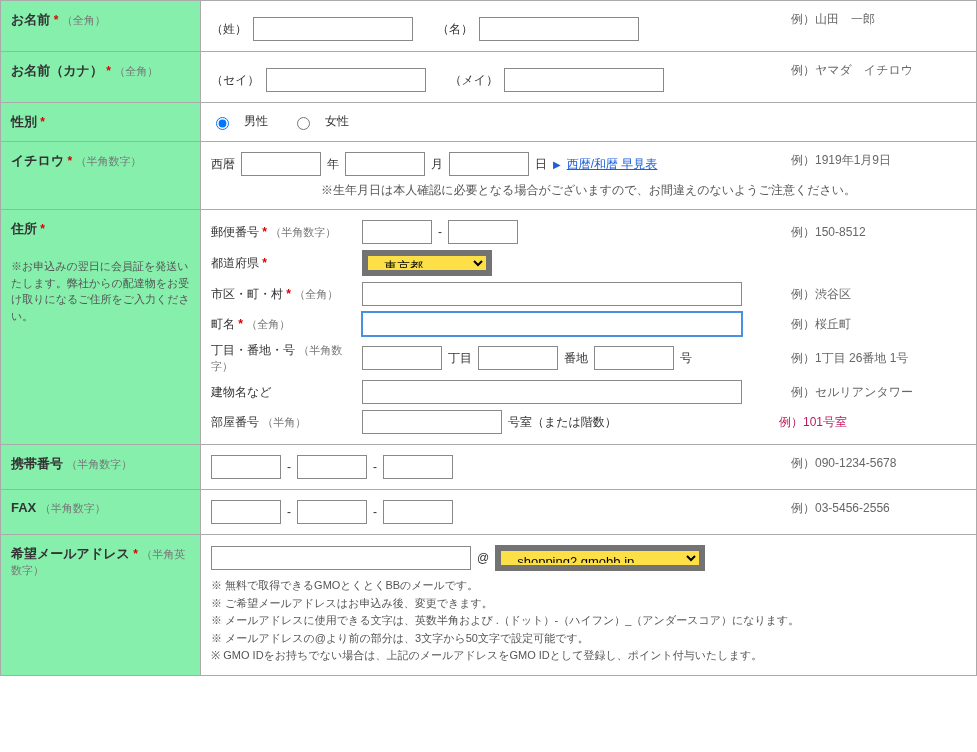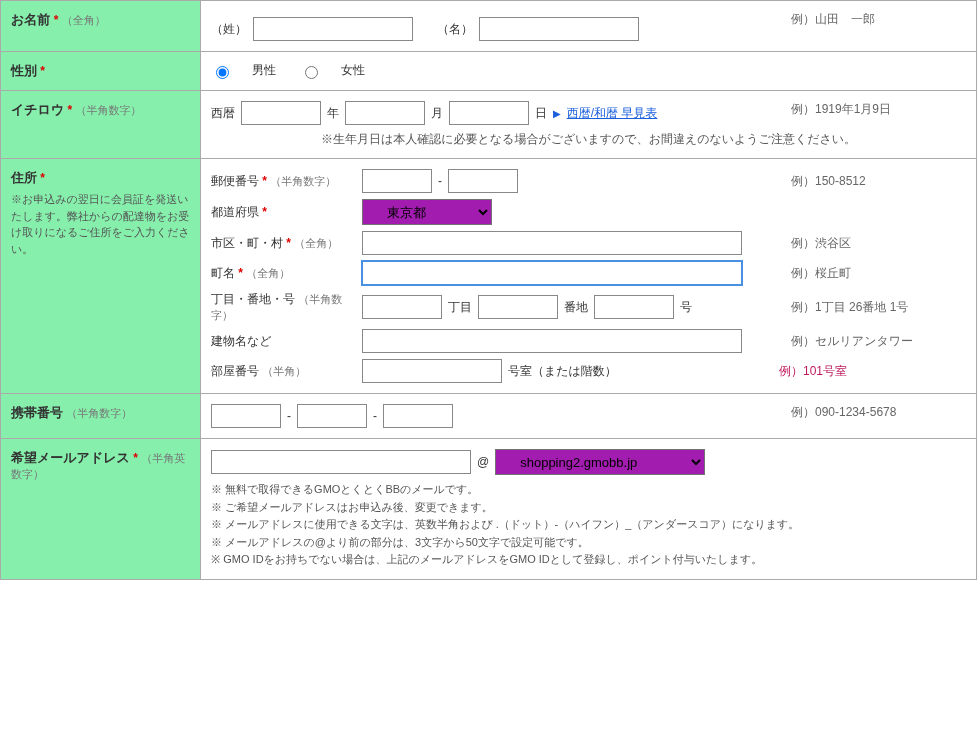--- a/index.html
+++ b/index.html
@@ -31,21 +31,21 @@
   .req {
     color: #d00;
     font-weight: bold;
   }
   .hint {
     color: #777;
     font-size: 11px;
   }
   .label-cell .sub {
     display: block;
-    margin-top: 4px;
+    margin-top: 20px;
     color: #555;
     font-size: 11px;
     line-height: 1.5;
   }
   .content-cell {
     background: #fff;
     position: relative;
   }
   .example {
     position: absolute;
@@ -73,25 +73,25 @@
   input[type="text"].w80 { width: 80px; }
   input[type="text"].w70 { width: 70px; }
   input[type="text"].w380 { width: 380px; }
   input[type="text"].w140 { width: 140px; }
   input[type="text"].w260 { width: 260px; }
   input[type="text"].focused {
     border: 1px solid #4a90e2;
     box-shadow: 0 0 0 1px #4a90e2;
   }
   select {
-    border: 1px solid #737373;
+    border: 6px solid #737373;
     height: 26px;
     font-size: 13px;
-    padding: 2px 20px;
-    background: #a21caf;
+    padding: 2px 12px;
+    background: #fde047;
   }
   select.w130 { width: 130px; }
   select.w210 { width: 210px; }
   .sub-label {
     display: inline-block;
     width: 145px;
     font-size: 12px;
     color: #333;
   }
   .note-block {
@@ -107,21 +107,21 @@
     color: #555;
     font-size: 12px;
     margin-top: 4px;
     text-align: center;
   }
   .center-row { padding-top: 6px; }
   .email-underline {
     border-bottom: 2px solid #d00;
   }
   .after-input { font-size: 12px; color: #333; }
-  .radio-wrap { display: inline-flex; align-items: center; gap: 20px; margin-right: 18px; }
+  .radio-wrap { display: inline-flex; align-items: center; gap: 12px; margin-right: 18px; }
 </style>
 </head>
 <body>
 
 <table class="form-table">
     <tbody>
 
 <tr>
   <td class="label-cell">
     <span class="label-title">お名前</span>
@@ -133,20 +133,37 @@
     <div class="row center-row">
       <span class="inline-text">（姓）</span>
       <input type="text" class="w160" style="">
       <span style="width:12px"></span>
       <span class="inline-text">（名）</span>
       <input type="text" class="w160" style="">
     </div>
   </td>
 </tr>
 
+<tr>
+  <td class="label-cell">
+    <span class="label-title">お名前（カナ）</span>
+    <span class="req">*</span>
+    <span class="hint">（全角）</span>
+  </td>
+  <td class="content-cell">
+    <div class="example">例）ヤマダ　イチロウ</div>
+    <div class="row center-row">
+      <span class="inline-text">（セイ）</span>
+      <input type="text" class="w160" style="">
+      <span style="width:12px"></span>
+      <span class="inline-text">（メイ）</span>
+      <input type="text" class="w160" style="">
+    </div>
+  </td>
+</tr>
 
 <tr>
   <td class="label-cell">
     <span class="label-title">性別</span>
     <span class="req">*</span>
   </td>
   <td class="content-cell">
     <div class="row">
       <label class="radio-wrap">
         <input type="radio" name="gender" checked="" style="">
@@ -279,20 +296,36 @@
     <div class="row">
       <input type="text" class="w70" style="">
       <span>-</span>
       <input type="text" class="w70" style="">
       <span>-</span>
       <input type="text" class="w70" style="">
     </div>
   </td>
 </tr>
 
+<tr>
+  <td class="label-cell">
+    <span class="label-title">FAX</span>
+    <span class="hint">（半角数字）</span>
+  </td>
+  <td class="content-cell">
+    <div class="example">例）03-5456-2556</div>
+    <div class="row">
+      <input type="text" class="w70" style="">
+      <span>-</span>
+      <input type="text" class="w70" style="">
+      <span>-</span>
+      <input type="text" class="w70" style="">
+    </div>
+  </td>
+</tr>
 
 <tr>
   <td class="label-cell">
     <span class="label-title">希望メールアドレス</span>
     <span class="req">*</span>
     <span class="hint">（半角英数字）</span>
   </td>
   <td class="content-cell">
     <div class="row">
       <input type="text" class="w260 email-underline" style="">

